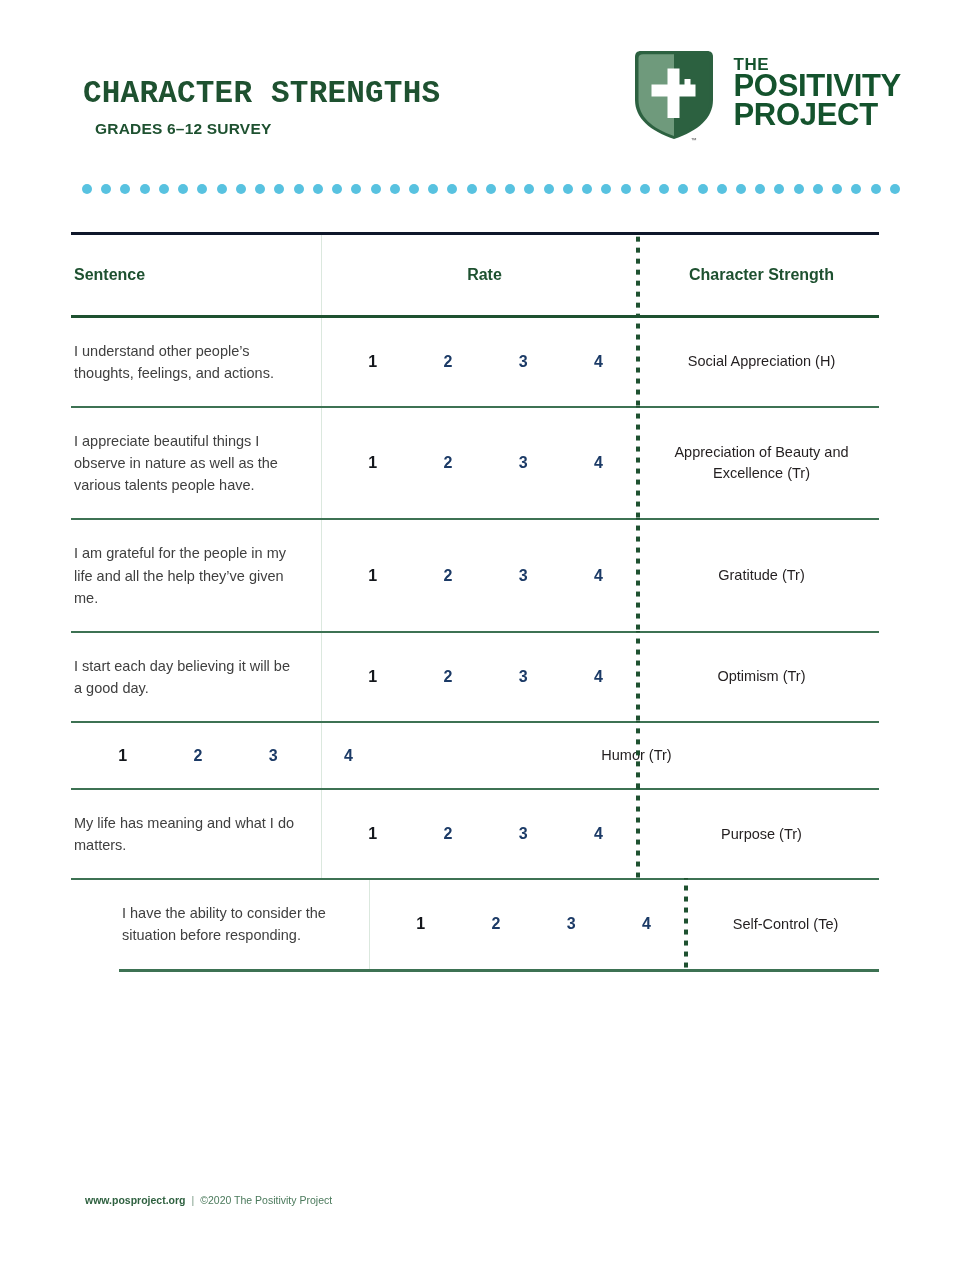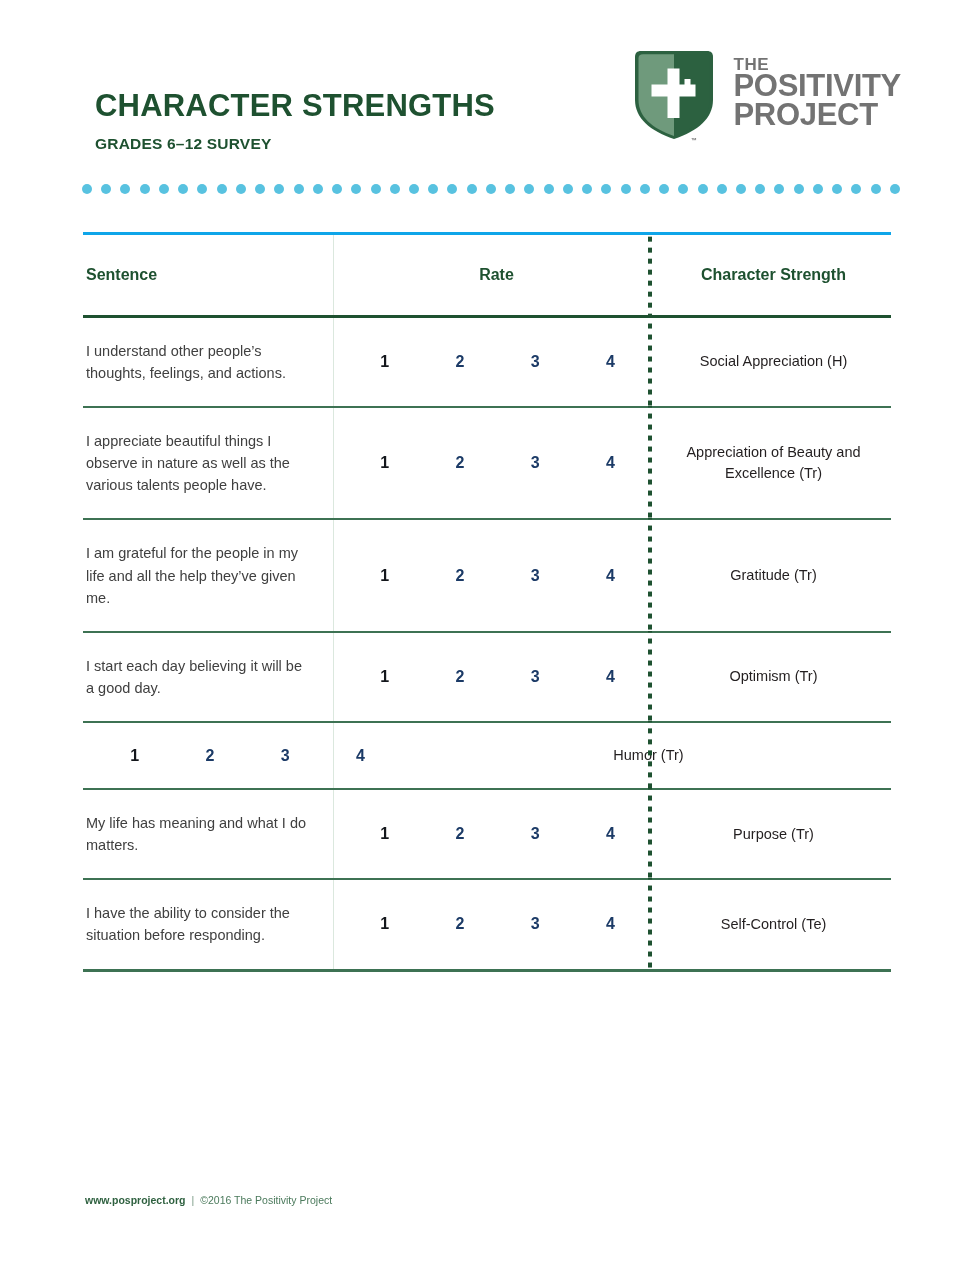--- a/index.html
+++ b/index.html
@@ -34,22 +34,23 @@
     position: absolute;
     left: 0;
     top: 30px;
   }
   .doc-title {
     font-size: 31px;
     font-weight: bold;
     letter-spacing: 0.2px;
     color: #1e5130;
     line-height: 1.05;
-    margin: 12px;
+    margin: 0;
     white-space: nowrap;
+    font-family: Liberation Mono, monospace;
   }
   .doc-subtitle {
     margin: 9px 0 0 12px;
     font-size: 15.5px;
     font-weight: bold;
     letter-spacing: 0.2px;
     color: #1e5130;
     white-space: nowrap;
   }
 
@@ -71,21 +72,21 @@
   .logo-shield svg { display: block; }
   .logo-tm {
     position: absolute;
     right: 20px;
     bottom: -1px;
     font-size: 6px;
     color: #4d4d4d;
     font-family: "Liberation Sans", sans-serif;
   }
   .logo-word {
-    color: #737373;
+    color: #14532d;
     line-height: 0.92;
     padding-bottom: 4px;
   }
   .logo-word .lw1 {
     display: block;
     font-size: 17px;
     font-weight: bold;
     letter-spacing: 0.6px;
   }
   .logo-word .lw2,
@@ -112,34 +113,34 @@
     width: 10px;
     height: 10px;
     border-radius: 50%;
     background: #58c2e0;
     flex: 0 0 auto;
   }
 
   
   .survey-table {
     position: absolute;
-    left: 83px;
+    left: 71px;
     top: 232px;
     width: 808px;
-    border-top: 3px solid #0ea5e9;
+    border-top: 3px solid #0f172a;
     box-sizing: border-box;
   }
 
   .t-row {
     display: flex;
     position: relative;
     align-items: stretch;
     border-bottom: 2px solid #3d7253;
   }
-  .t-row:last-child { border-bottom: 3px solid #3d7253; }
+  .t-row:last-child { border-bottom: 3px solid #3d7253; margin-left: 48px; }
 
   .t-head {
     border-bottom: 3px solid #1e5130;
   }
 
   
   .t-row::before {
     content: "";
     position: absolute;
     left: 250px;
@@ -408,16 +409,16 @@
             <span class="rate-num">4</span>
           </div>
         </div>
         <div class="c-strength">Self-Control (Te)</div>
       </div>
     </div>
 
   <div class="footer">
     <span class="site">www.posproject.org</span>
     <span class="sep">|</span>
-    <span class="copy">©2016 The Positivity Project</span>
+    <span class="copy">©2020 The Positivity Project</span>
   </div>
 
 </div>
 
 </body></html>

